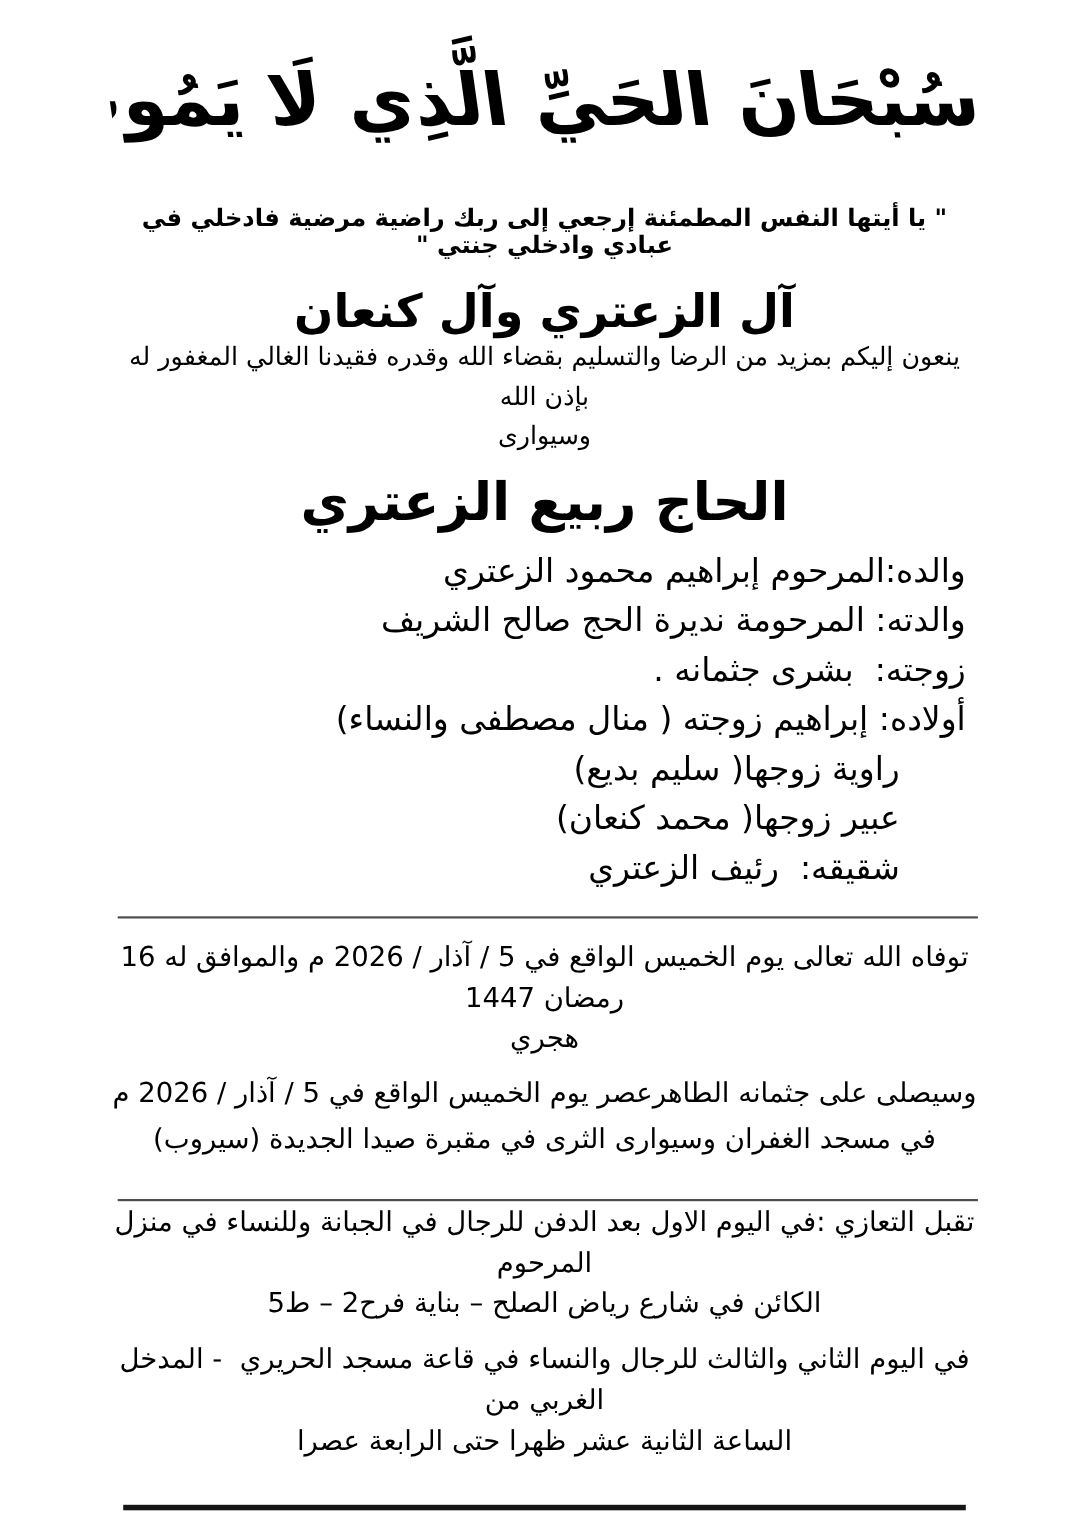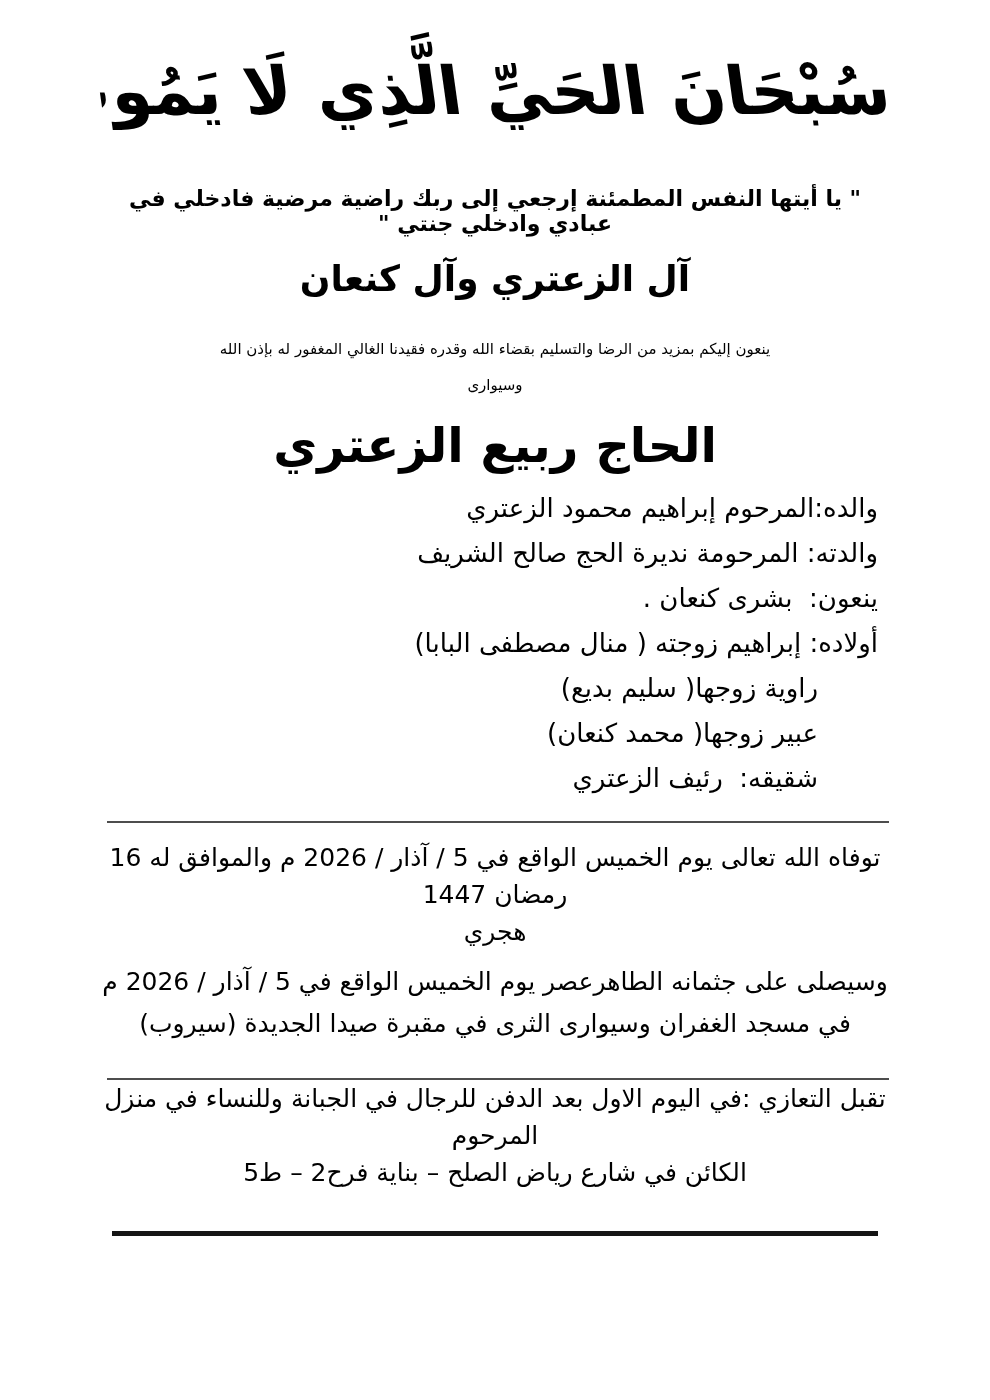--- a/index.html
+++ b/index.html
@@ -36,39 +36,39 @@
   .verse {
     margin-top: 18px;
     text-align: center;
     font-size: 22px;
     font-weight: bold;
     white-space: pre-wrap;
   }
   .families-title {
     margin-top: 22px;
     text-align: center;
-    font-size: 36px;
+    font-size: 42px;
     font-weight: bold;
   }
   .announcement {
-    margin-top: 32px;
+    margin-top: 0;
     text-align: center;
-    font-size: 15px;
+    font-size: 23px;
     line-height: 36px;
   }
   .announcement div { white-space: pre-wrap; }
   .deceased-name {
     margin-top: 14px;
     text-align: center;
     font-size: 48px;
     font-weight: bold;
   }
   .family-lines {
     margin-top: 20px;
-    font-size: 26px;
+    font-size: 30px;
   }
   .family-lines div {
     text-align: left;
     direction: rtl;
     text-align: right;
     padding-left: 0;
     padding-right: 12px;
     margin-bottom: 15px;
     line-height: 30px;
     white-space: pre-wrap;
@@ -116,22 +116,22 @@
   <div class="announcement">
     <div>ينعون إليكم بمزيد من الرضا والتسليم بقضاء الله وقدره فقيدنا الغالي المغفور له بإذن الله</div>
     <div>وسيوارى</div>
   </div>
 
   <div class="deceased-name">الحاج ربيع الزعتري</div>
 
   <div class="family-lines">
     <div>والده:المرحوم إبراهيم محمود الزعتري</div>
     <div>والدته: المرحومة نديرة الحج صالح الشريف</div>
-    <div>ينعون:  بشرى كنعان .</div>
-    <div>أولاده: إبراهيم زوجته ( منال مصطفى البابا)</div>
+    <div>زوجته:  بشرى جثمانه .</div>
+    <div>أولاده: إبراهيم زوجته ( منال مصطفى والنساء)</div>
     <div class="indent">راوية زوجها( سليم بديع)</div>
     <div class="indent">عبير زوجها( محمد كنعان)</div>
     <div class="indent">شقيقه:  رئيف الزعتري</div>
   </div>
 
   <hr class="rule rule-1">
 
   <div class="para death-1">
     <div>توفاه الله تعالى يوم الخميس الواقع في 5 / آذار / 2026 م والموافق له 16 رمضان 1447</div>
     <div>هجري</div>
@@ -145,16 +145,20 @@
     <div>في مسجد الغفران وسيوارى الثرى في مقبرة صيدا الجديدة (سيروب)</div>
   </div>
 
   <hr class="rule rule-2">
 
   <div class="para cond-1">
     <div>تقبل التعازي :في اليوم الاول بعد الدفن للرجال في الجبانة وللنساء في منزل المرحوم</div>
     <div>الكائن في شارع رياض الصلح – بناية فرح2 – ط5</div>
   </div>
 
+  <div class="para cond-2">
+    <div>في اليوم الثاني والثالث للرجال والنساء في قاعة مسجد الحريري  - المدخل الغربي من</div>
+    <div>الساعة الثانية عشر ظهرا حتى الرابعة عصرا</div>
+  </div>
 
   <hr class="rule rule-3">
 
 </div>
 
 </body></html>

